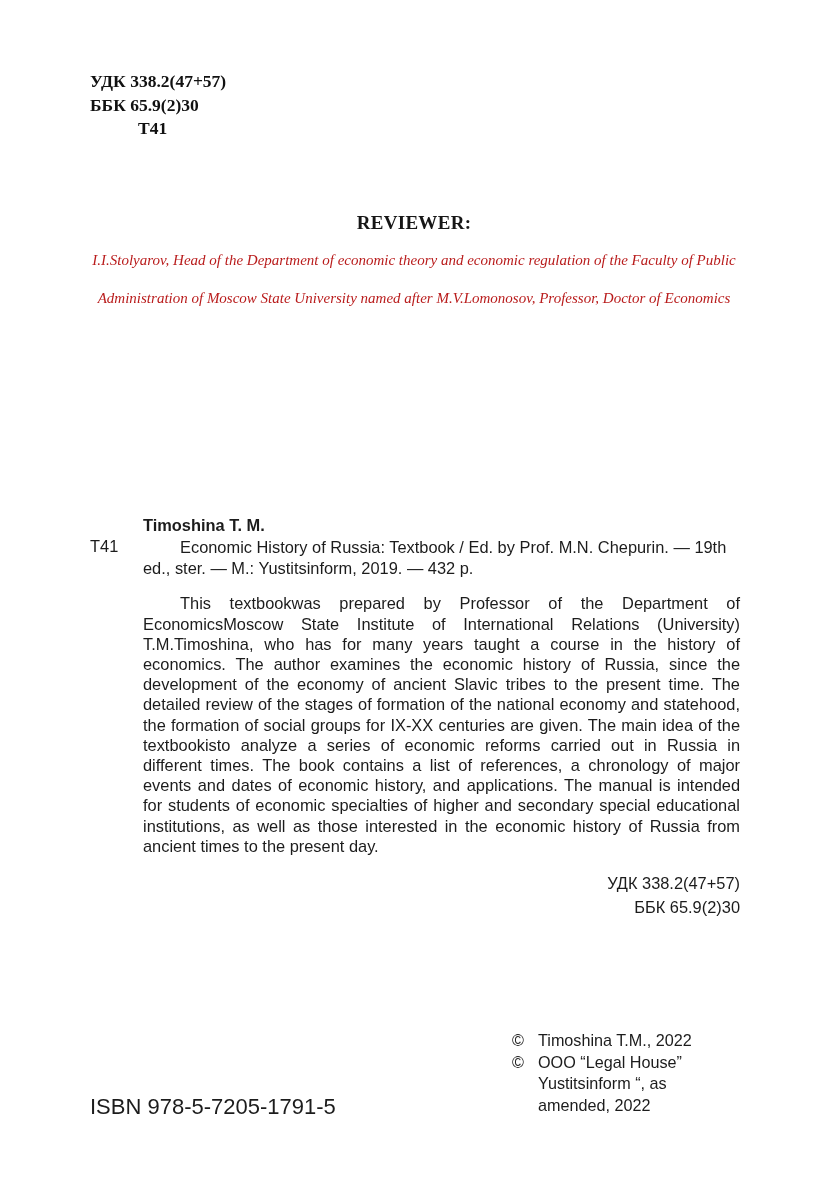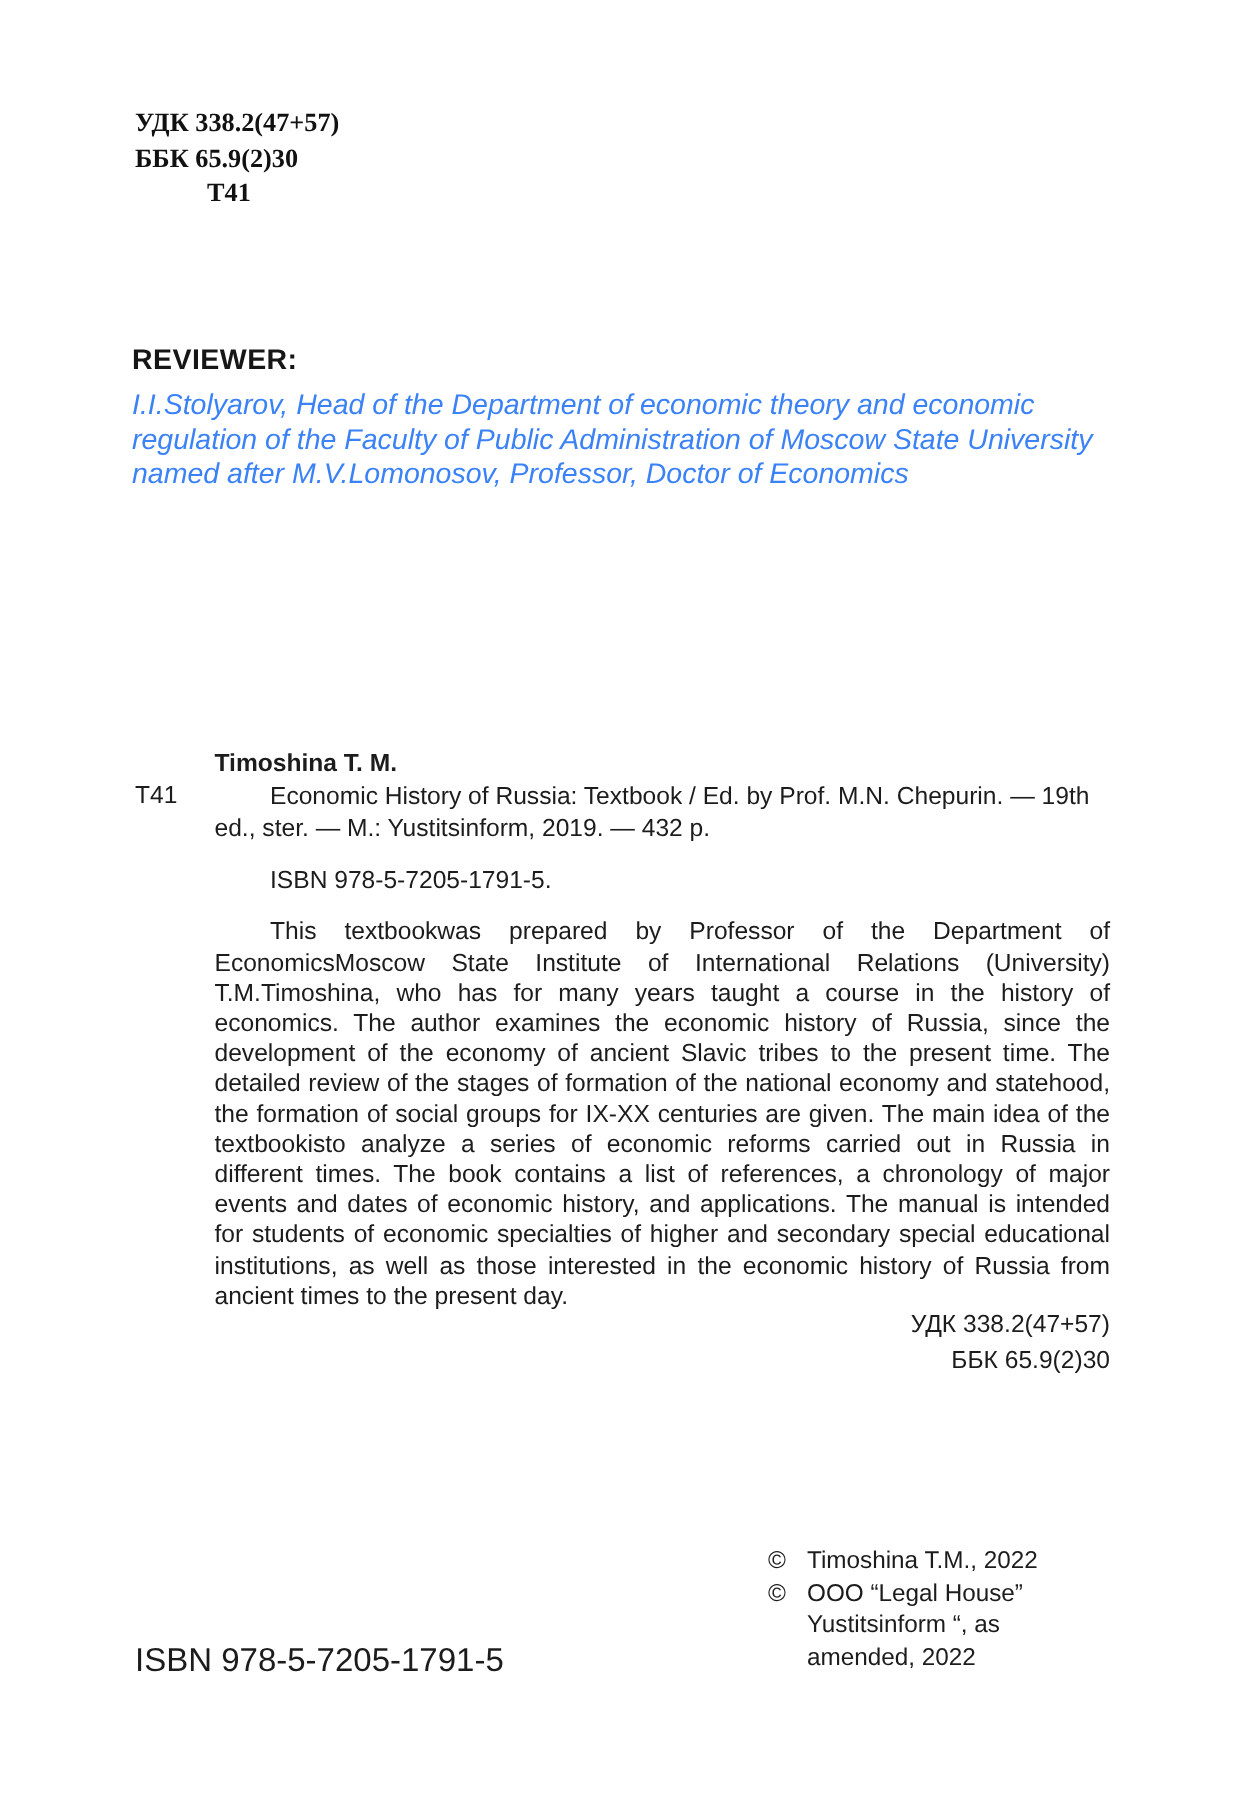--- a/index.html
+++ b/index.html
@@ -25,43 +25,44 @@
     font-size: 17.5px;
     line-height: 23.5px;
     color: #111;
   }
   .top-codes .t41 { padding-left: 48px; }
 
   
   .reviewer-block {
     position: absolute;
     left: 88px;
-    top: 230px;
+    top: 212px;
     width: 652px;
-    text-align: left;
+    text-align: center;
+    font-family: Liberation Serif, serif;
   }
   .reviewer-heading {
     font-weight: bold;
     font-size: 19px;
     letter-spacing: 0.3px;
     margin-bottom: 7px;
     color: #161616;
   }
   .reviewer-text {
     font-style: italic;
-    font-size: 19px;
-    line-height: 23px;
-    color: #3b82f6;
+    font-size: 15px;
+    line-height: 38px;
+    color: #b91c1c;
   }
 
   
   .catalog-card {
     position: absolute;
     left: 90px;
-    top: 500px;
+    top: 516px;
     width: 650px;
     font-size: 16.4px;
     color: #1c1c1c;
   }
   .author {
     margin-left: 53px;
     font-weight: bold;
     margin-bottom: 2px;
   }
   .biblio-row { position: relative; }
@@ -128,21 +129,20 @@
     <div class="reviewer-heading">REVIEWER:</div>
     <p class="reviewer-text">I.I.Stolyarov, Head of the Department of economic theory and economic regulation of the Faculty of Public Administration of Moscow State University named after M.V.Lomonosov, Professor, Doctor of Economics</p>
   </div>
 
   <div class="catalog-card">
     <div class="author">Timoshina T. M.</div>
     <div class="biblio-row">
       <span class="t41-margin">Т41</span>
       <p class="biblio">Economic History of Russia: Textbook / Ed. by Prof. M.N. Chepurin. — 19th ed., ster. — M.: Yustitsinform, 2019. — 432 p.</p>
     </div>
-    <p class="isbn-mid">ISBN 978-5-7205-1791-5.</p>
     <p class="annotation">This textbookwas prepared by Professor of the Department of EconomicsMoscow State Institute of International Relations (University) T.M.Timoshina, who has for many years taught a course in the history of economics. The author examines the economic history of Russia, since the development of the economy of ancient Slavic tribes to the present time. The detailed review of the stages of formation of the national economy and statehood, the formation of social groups for IX-XX centuries are given. The main idea of the textbookisto analyze a series of economic reforms carried out in Russia in different times. The book contains a list of references, a chronology of major events and dates of economic history, and applications. The manual is intended for students of economic specialties of higher and secondary special educational institutions, as well as those interested in the economic history of Russia from ancient times to the present day.</p>
   </div>
 
   <div class="codes-right">
     <div>УДК 338.2(47+57)</div>
     <div>ББК 65.9(2)30</div>
   </div>
 
   <div class="copyright-block">
     <div class="c-row">

